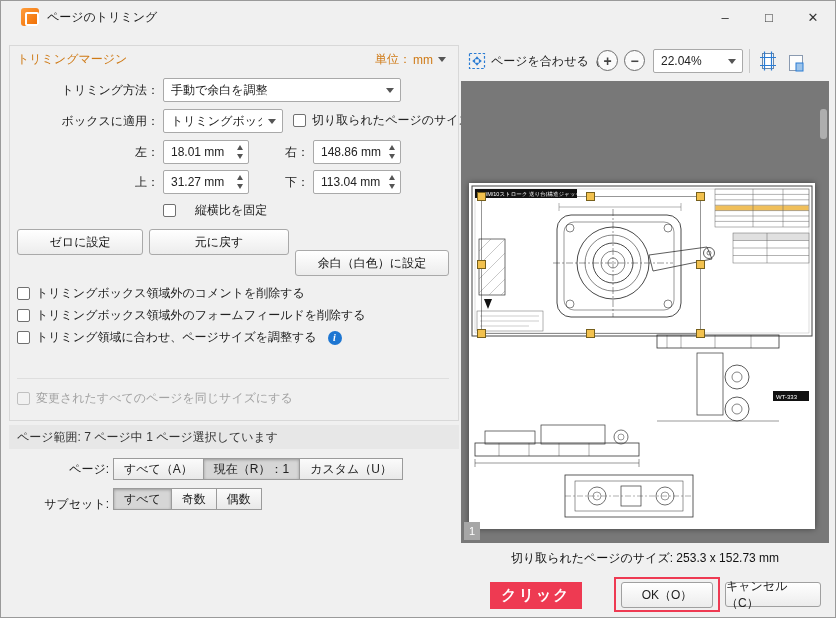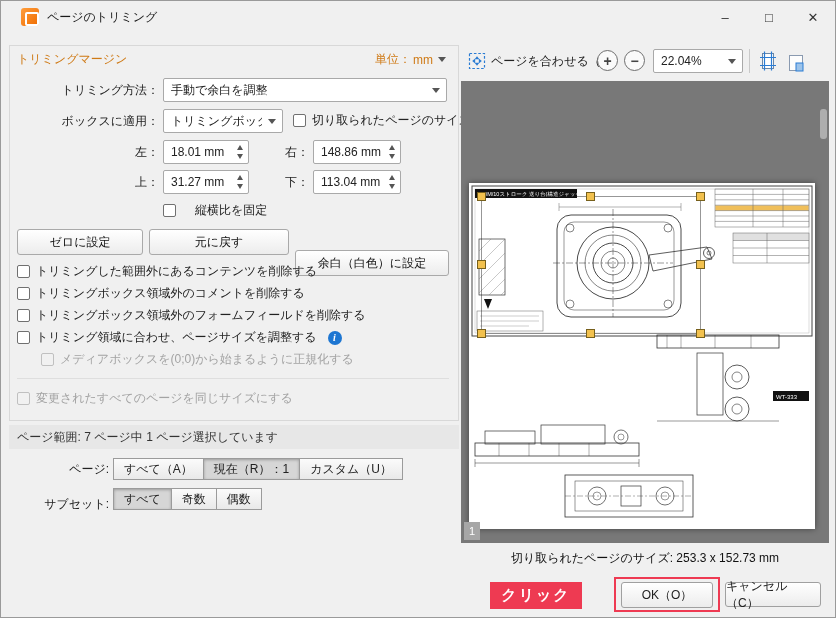--- a/index.html
+++ b/index.html
@@ -88,21 +88,21 @@
 
   <div class="abs orange" style="left:16px;top:50px;">トリミングマージン</div>
 
   <div class="abs" style="left:374px;top:50px;display:flex;align-items:center;gap:2px;">
     <span class="orange">単位：</span>
     <span class="orange">mm</span>
     <span style="width:0;height:0;border-left:4px solid transparent;border-right:4px solid transparent;border-top:5px solid #555;margin-left:3px;"></span>
   </div>
 
   <div class="rlabel" style="left:16px;top:77px;width:142px;">トリミング方法：</div>
-  <div class="combo" style="left:162px;top:77px;width:284px;">
+  <div class="combo" style="left:162px;top:77px;width:238px;">
     <span class="cv">手動で余白を調整</span>
     <span class="carr"></span>
   </div>
 
   <div class="rlabel" style="left:16px;top:108px;width:142px;">ボックスに適用：</div>
   <div class="combo" style="left:162px;top:108px;width:120px;">
     <span class="cv">トリミングボック</span>
     <span class="carr"></span>
   </div>
   <div class="check" style="left:292px;top:111px;">
@@ -146,40 +146,32 @@
 
   <div class="check" style="left:162px;top:201px;gap:19px;">
     <span class="cbox"></span>
     <span class="cl">縦横比を固定</span>
   </div>
 
   <div class="pbtn" style="left:16px;top:228px;width:126px;height:26px;">ゼロに設定</div>
   <div class="pbtn" style="left:148px;top:228px;width:140px;height:26px;">元に戻す</div>
   <div class="pbtn" style="left:294px;top:228px;width:154px;height:26px;margin-top:21px;">余白（白色）に設定</div>
 
-  <div class="check" style="left:16px;top:262px;">
-    <span class="cbox"></span>
-    <span class="cl">トリミングした範囲外にあるコンテンツを削除する</span>
-  </div>
   <div class="check" style="left:16px;top:284px;">
     <span class="cbox"></span>
     <span class="cl">トリミングボックス領域外のコメントを削除する</span>
   </div>
   <div class="check" style="left:16px;top:306px;">
     <span class="cbox"></span>
     <span class="cl">トリミングボックス領域外のフォームフィールドを削除する</span>
   </div>
   <div class="check" style="left:16px;top:328px;">
     <span class="cbox"></span>
     <span class="cl">トリミング領域に合わせ、ページサイズを調整する</span>
     <span class="info">i</span>
-  </div>
-  <div class="check disabled" style="left:40px;top:350px;">
-    <span class="cbox"></span>
-    <span class="cl">メディアボックスを(0;0)から始まるように正規化する</span>
   </div>
 
   <div class="sep" style="left:16px;top:377px;width:432px;"></div>
 
   <div class="check disabled" style="left:16px;top:389px;">
     <span class="cbox"></span>
     <span class="cl">変更されたすべてのページを同じサイズにする</span>
   </div>
 
   <div class="rangebar" style="left:8px;top:424px;width:450px;height:24px;">

